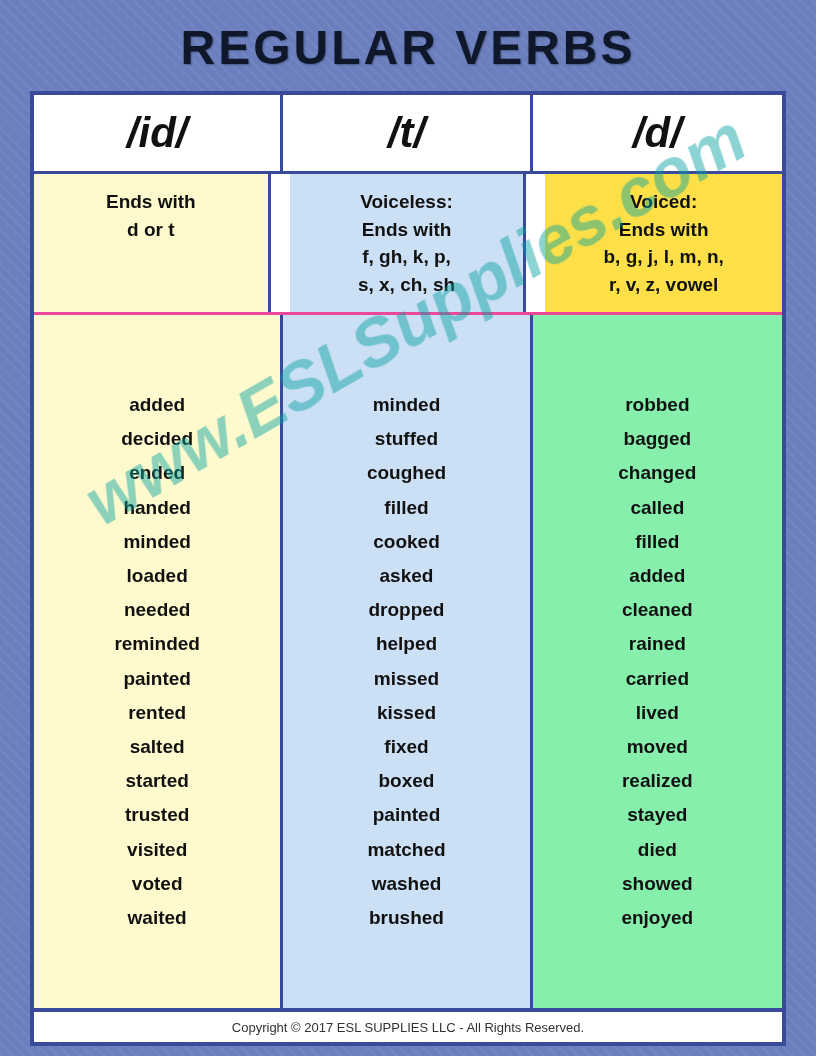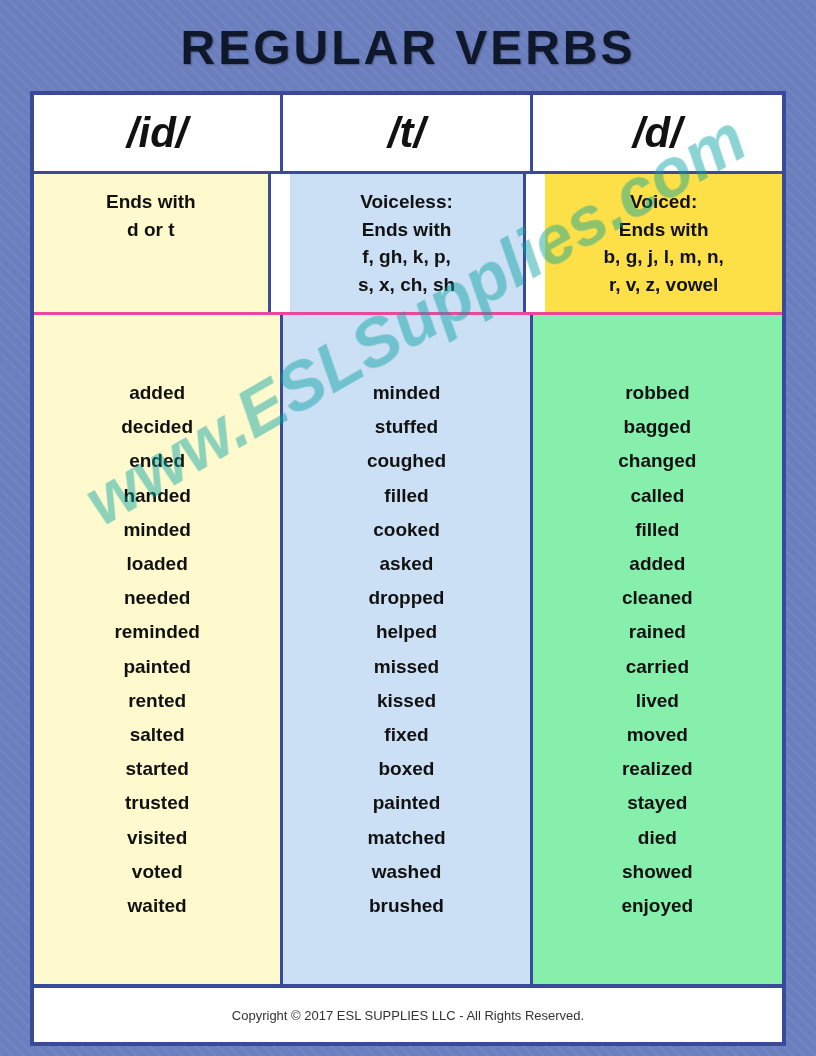--- a/index.html
+++ b/index.html
@@ -129,21 +129,21 @@
       white-space: nowrap;
       z-index: 10;
       font-style: italic;
     }
 
     .footer-area {
       width: 100%;
       background: white;
       border: 4px solid #3a4a9a;
       border-top: none;
-      padding: 18px 0;
+      padding: 6px 0;
       text-align: center;
     }
 
     .footer-area span {
       font-size: 13px;
       color: #333;
     }
   </style>
 </head>
 <body>

